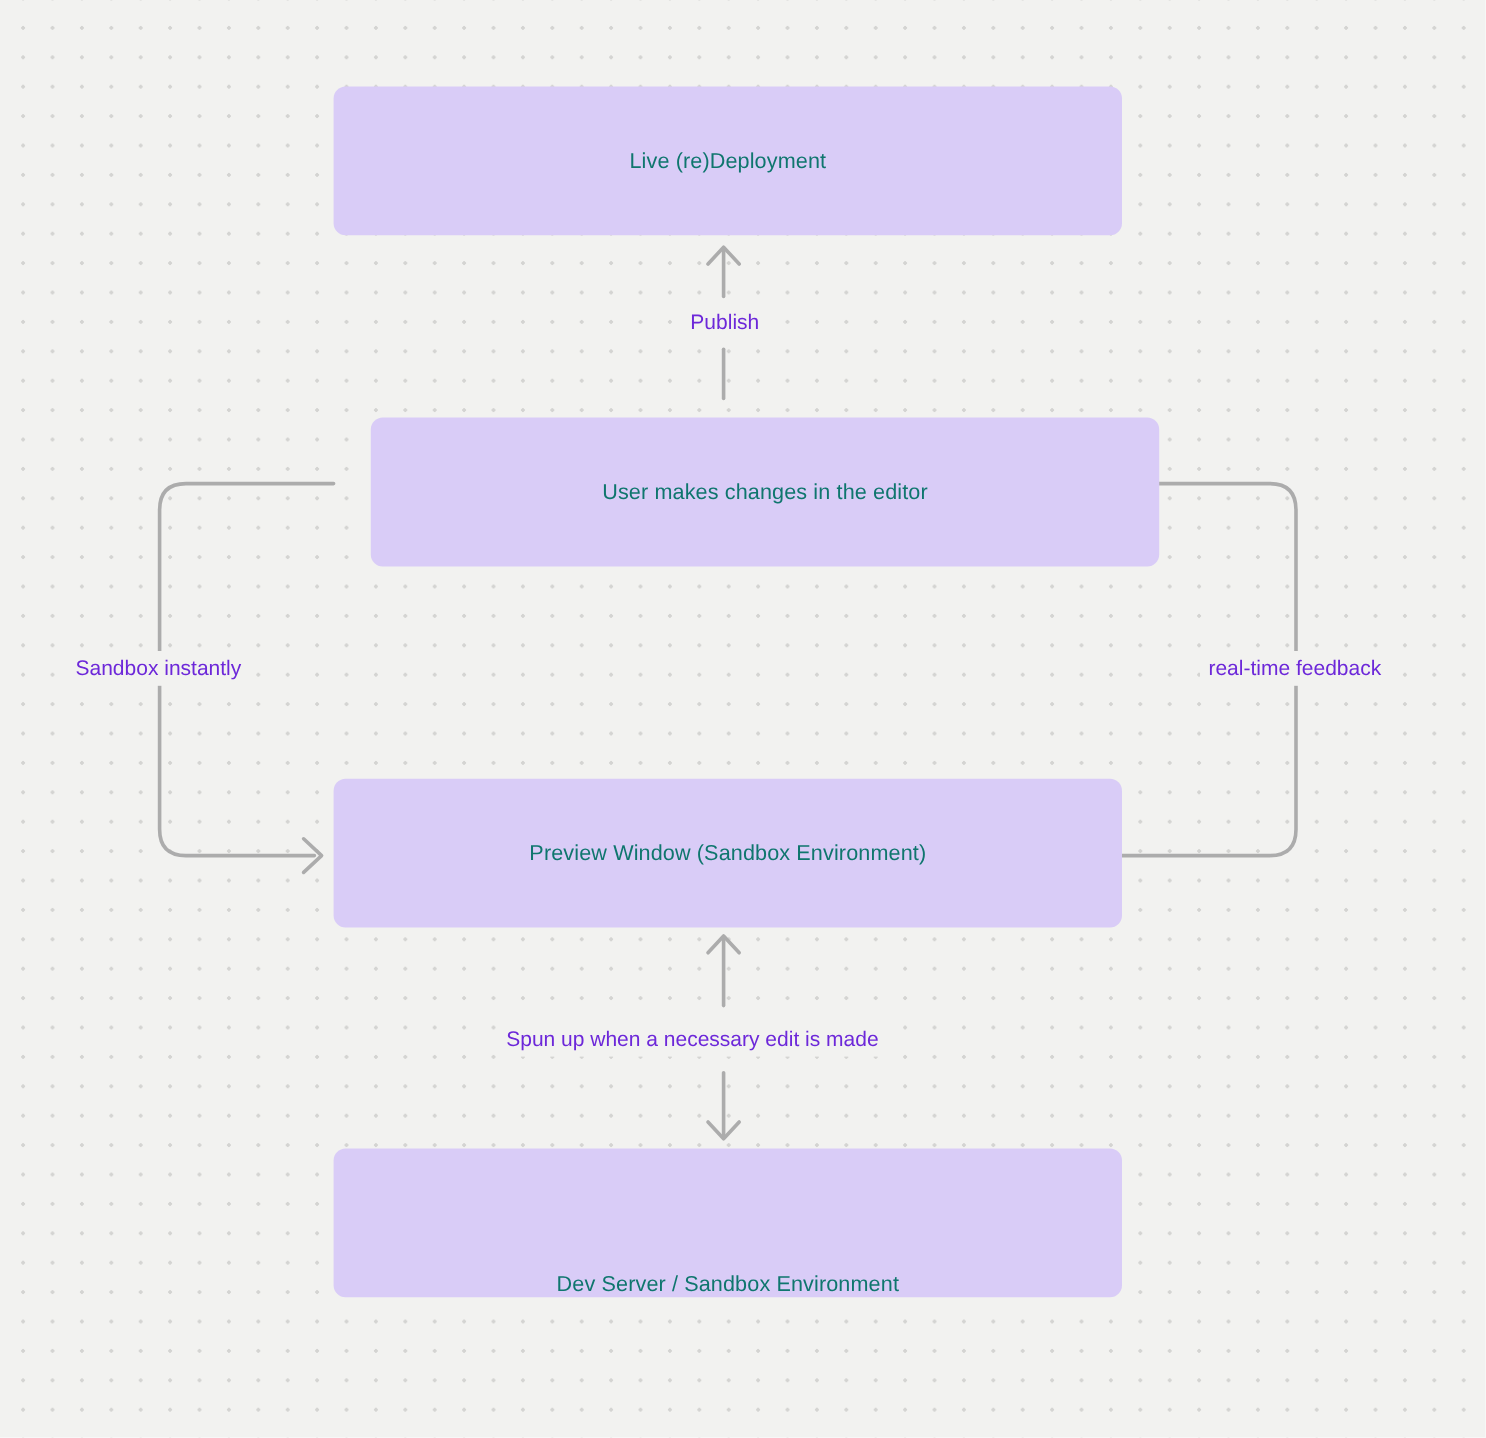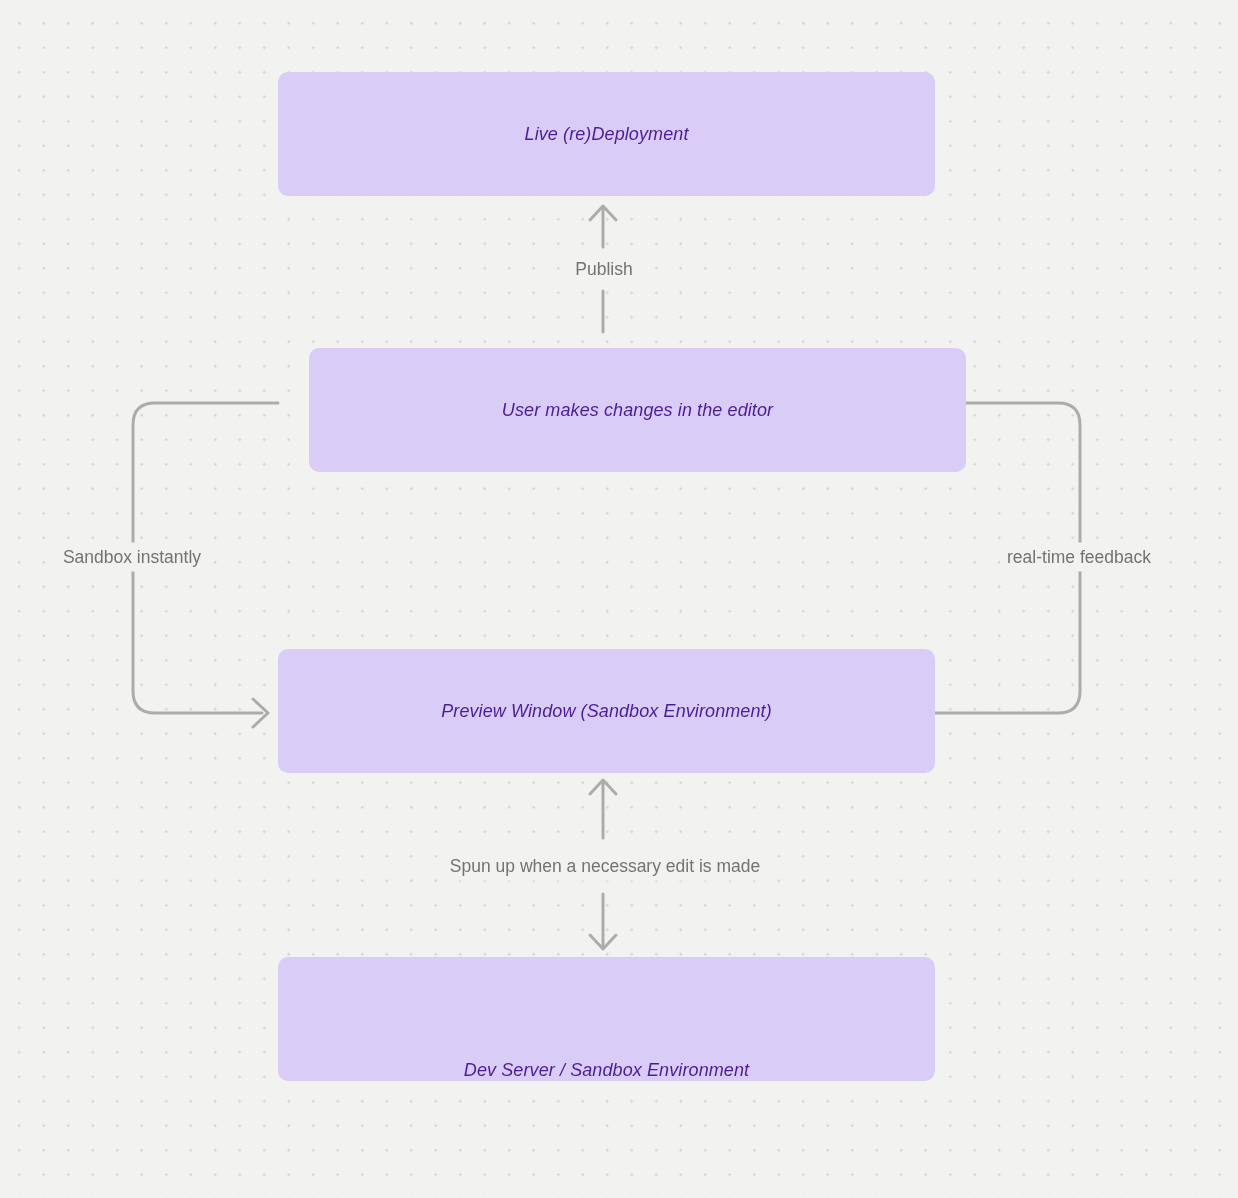--- a/index.html
+++ b/index.html
@@ -44,46 +44,45 @@
     height: 124px;
     background: #d9ccf7;
     border-radius: 10px;
     display: flex;
     align-items: center;
     justify-content: center;
   }
 
   .node-label {
     font-size: 18px;
-    color: #4c1d95;
+    color: #0f766e;
     letter-spacing: 0.1px;
     text-align: center;
-    font-style: italic;
   }
 
   .node-live       { top: 72px; }
   .node-editor     { top: 348px; margin-left: 31px; }
   .node-preview    { top: 649px; }
   .node-dev        { top: 957px; align-items: flex-end; }
 
   .edge-label {
     position: absolute;
     transform: translate(-50%, -50%);
     font-size: 17.5px;
-    color: #737373;
+    color: #6d28d9;
     background: #f2f2f0;
     padding: 4px 7px;
     white-space: nowrap;
     text-align: center;
   }
 
   .label-publish   { left: 604px;  top: 269px; }
   .label-updates   { left: 132px;  top: 557px; }
   .label-feedback  { left: 1079px; top: 557px; }
-  .label-spun      { left: 605px;  top: 866px; }
+  .label-spun      { left: 577px;  top: 866px; }
 </style>
 </head>
 <body>
 
 <div class="canvas">
 
   <svg class="connector-layer" viewBox="0 0 1238 1198" xmlns="http://www.w3.org/2000/svg">
 
     <g>
       <path d="M603 208 L603 247"></path>

